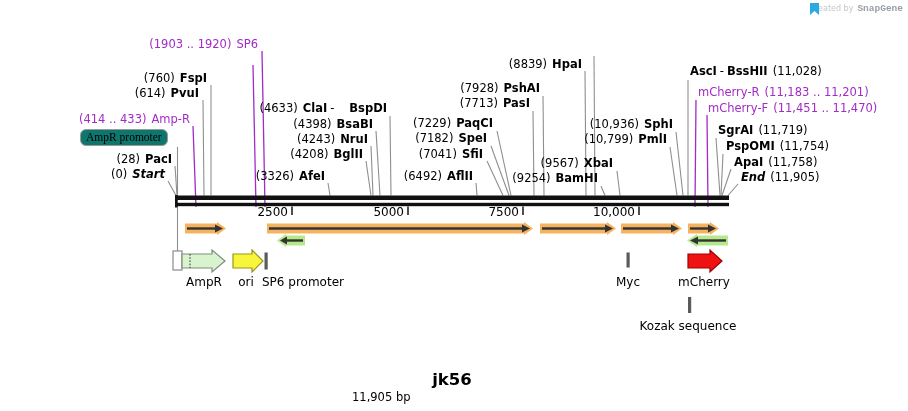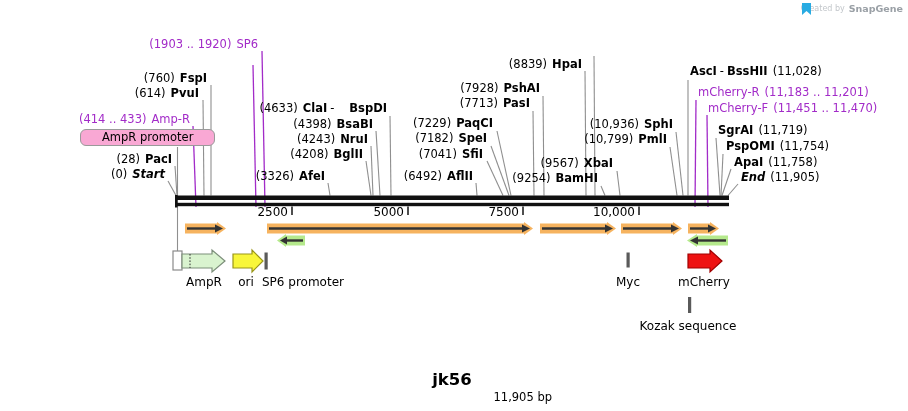--- a/index.html
+++ b/index.html
@@ -11,29 +11,29 @@
   .lbl{position:absolute;font-size:11.5px;line-height:14px;white-space:nowrap;}
   .lbl .name{font-weight:bold;}
   .lbl .coords{font-weight:normal;}
   .lbl.right-al{text-align:right;}
   .lbl .coords + .name, .lbl .name + .coords{margin-left:5px;}
   .sep{font-weight:normal;margin:0 3px;}
   .purple, .purple .name{color:#A22BC8;font-weight:normal;}
   .se .name{font-style:italic;font-weight:bold;}
   .boxed{
     position:absolute;font-size:11.5px;line-height:15px;border:1px solid #9a9a9a;
-    border-radius:6px;padding:0 21px;background:#f9a8d4;white-space:nowrap;
+    border-radius:6px;padding:0 5px;background:#0f766e;white-space:nowrap;font-family:Liberation Serif, serif;
   }
   .ticklbl{position:absolute;font-size:12px;line-height:14px;white-space:nowrap;text-align:right;}
   .featlbl{position:absolute;font-size:12px;line-height:14px;white-space:nowrap;text-align:center;}
   .title{position:absolute;font-size:16.5px;font-weight:bold;text-align:center;white-space:nowrap;}
-  .subtitle{position:absolute;font-size:11.5px;text-align:right;white-space:nowrap;}
+  .subtitle{position:absolute;font-size:11.5px;text-align:left;white-space:nowrap;}
   .credit{position:absolute;top:3px;right:5px;display:flex;align-items:center;gap:4px;}
   .credit .cby{font-size:8px;color:#c3c7cb;}
-  .credit .brand{font-size:9.5px;color:#9aa0a6;font-weight:bold;}
+  .credit .brand{font-size:9.5px;color:#9aa0a6;font-weight:bold;font-family:Liberation Mono, monospace;}
 </style>
 </head>
 <body>
 
 <div id="stage">
 
   <svg width="908" height="411" viewBox="0 0 908 411">
 
     <g stroke="#8f8f8f" stroke-width="1.1">
       <line x1="211" y1="85" x2="211" y2="195.5"></line>

